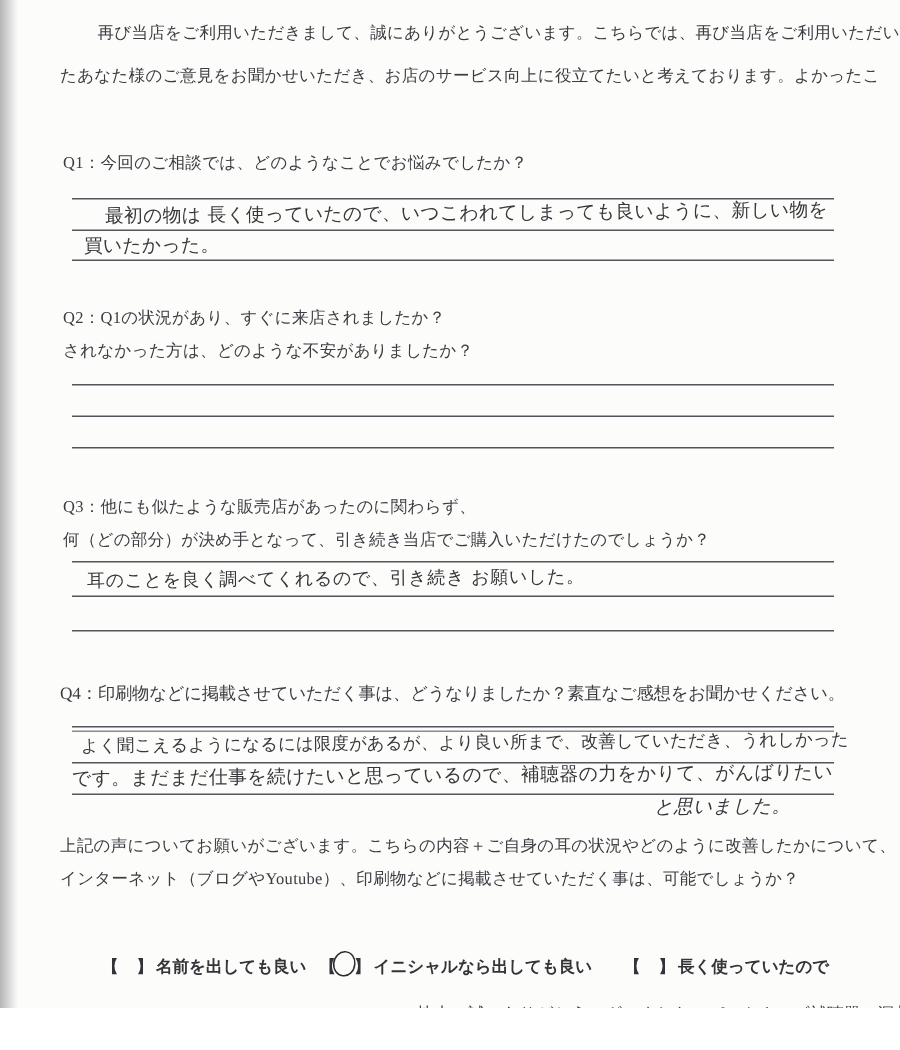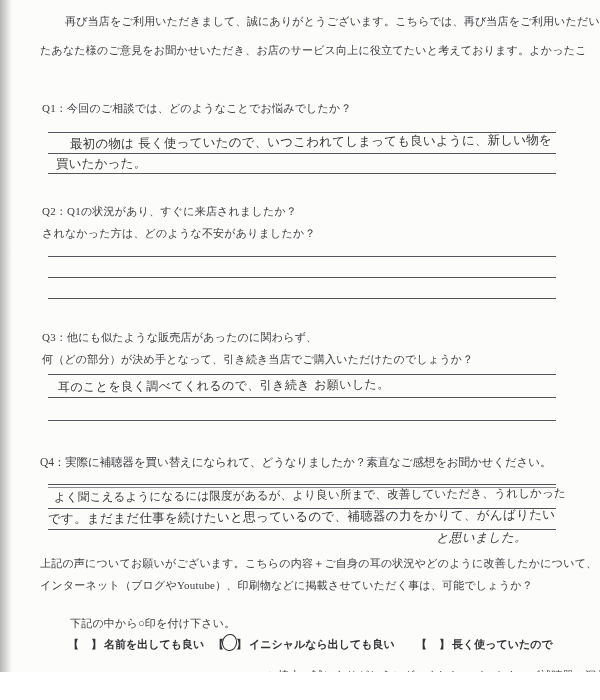--- a/index.html
+++ b/index.html
@@ -89,33 +89,32 @@
   <div class="rule" style="top:277px;"></div>
   <div class="rule" style="top:298px;"></div>
 
   <div class="print" style="top:330px; left:42px;">Q3：他にも似たような販売店があったのに関わらず、</div>
   <div class="print" style="top:352px; left:42px;">何（どの部分）が決め手となって、引き続き当店でご購入いただけたのでしょうか？</div>
   <div class="rule" style="top:374px;"></div>
   <div class="rule" style="top:397px;"></div>
   <div class="rule" style="top:420px;"></div>
   <div class="hw hw-q3" style="top:379px; left:58px;">耳のことを良く調べてくれるので、引き続き お願いした。</div>
 
-  <div class="print tight" style="top:455px; left:40px;">Q4：実際に補聴器を買い替えになられて、どうなりましたか？素直なご感想をお聞かせください。</div>
+  <div class="print tight" style="top:455px; left:40px;">Q4：印刷物などに掲載させていただく事は、どうなりましたか？素直なご感想をお聞かせください。</div>
   <div class="rule" style="top:484px;"></div>
   <div class="rule faint" style="top:487px;"></div>
   <div class="rule" style="top:508px;"></div>
   <div class="rule" style="top:529px;"></div>
   <div class="hw hw-q4" style="top:490px; left:54px;">よく聞こえるようになるには限度があるが、より良い所まで、改善していただき、うれしかった</div>
   <div class="hw hw-q4b" style="top:511px; left:48px;">です。まだまだ仕事を続けたいと思っているので、補聴器の力をかりて、がんばりたい</div>
   <div class="hw hw-q4b" style="top:530px; left:436px;font-style:italic;">と思いました。</div>
 
   <div class="print" style="top:556px; left:40px;">上記の声についてお願いがございます。こちらの内容＋ご自身の耳の状況やどのように改善したかについて、</div>
   <div class="print" style="top:578px; left:40px;">インターネット（ブログやYoutube）、印刷物などに掲載させていただく事は、可能でしょうか？</div>
 
-  <div class="print" style="top:616px; left:70px;">下記の中から○印を付け下さい。</div>
 
   <span class="opt" style="top:637px; left:68px;"><span class="br">【</span><span class="slot"></span><span class="br">】</span><span class="lbl">名前を出しても良い</span></span>
 
   <span class="opt" style="top:637px; left:213px;"><span class="br">【</span><span class="slot"><span class="circle"></span></span><span class="br">】</span><span class="lbl">イニシャルなら出しても良い</span></span>
 
   <span class="opt" style="top:637px; left:416px;"><span class="br">【</span><span class="slot"></span><span class="br">】</span><span class="lbl">長く使っていたので</span></span>
 
   <div class="print" style="top:668px; left:267px;">ご協力、誠にありがとうございました　パートナーズ補聴器　深井。</div>
 </div>
 

